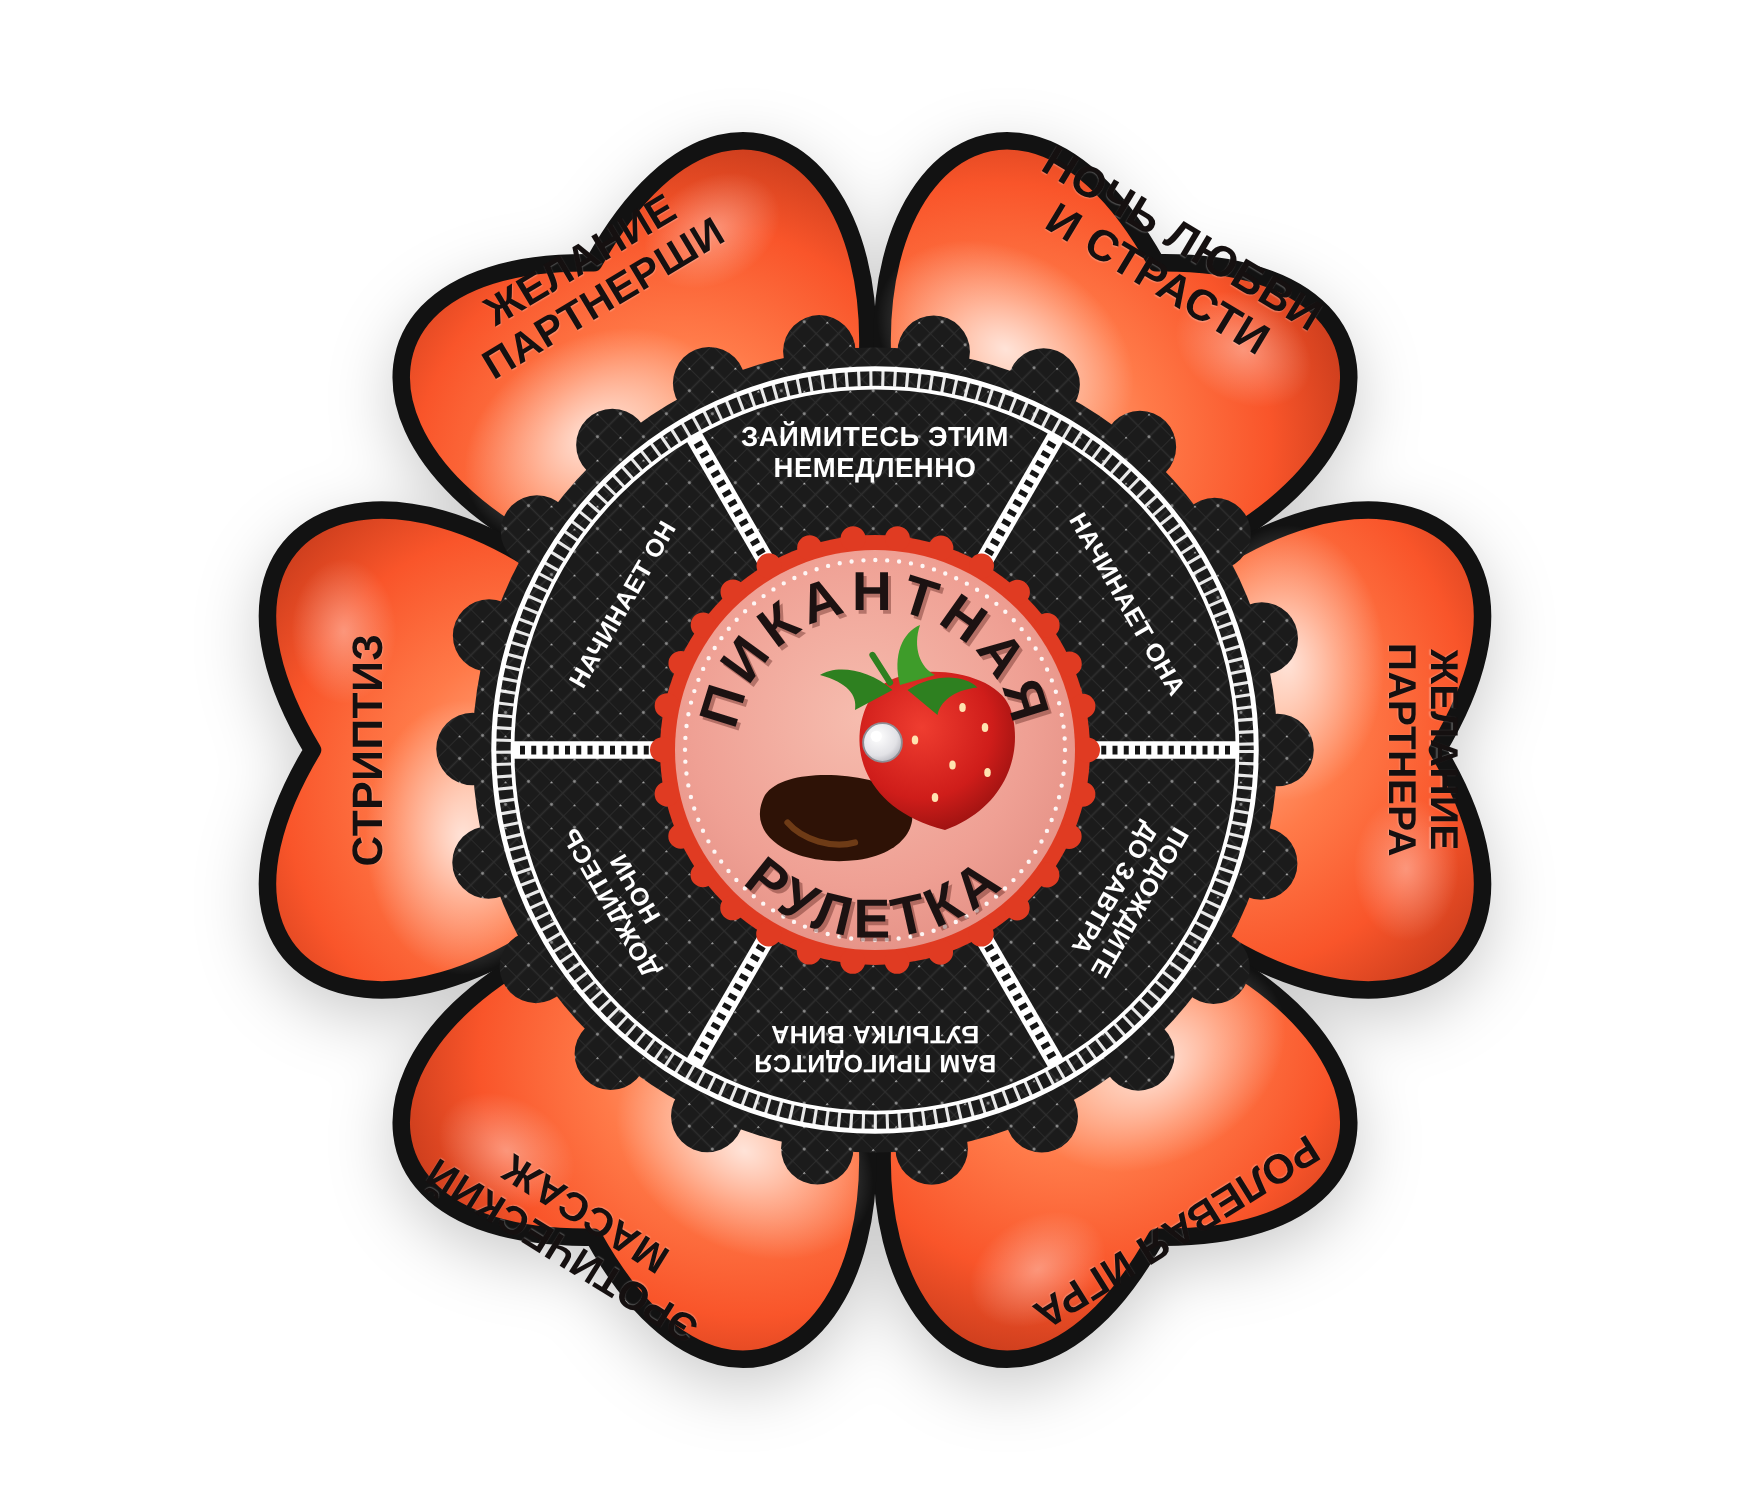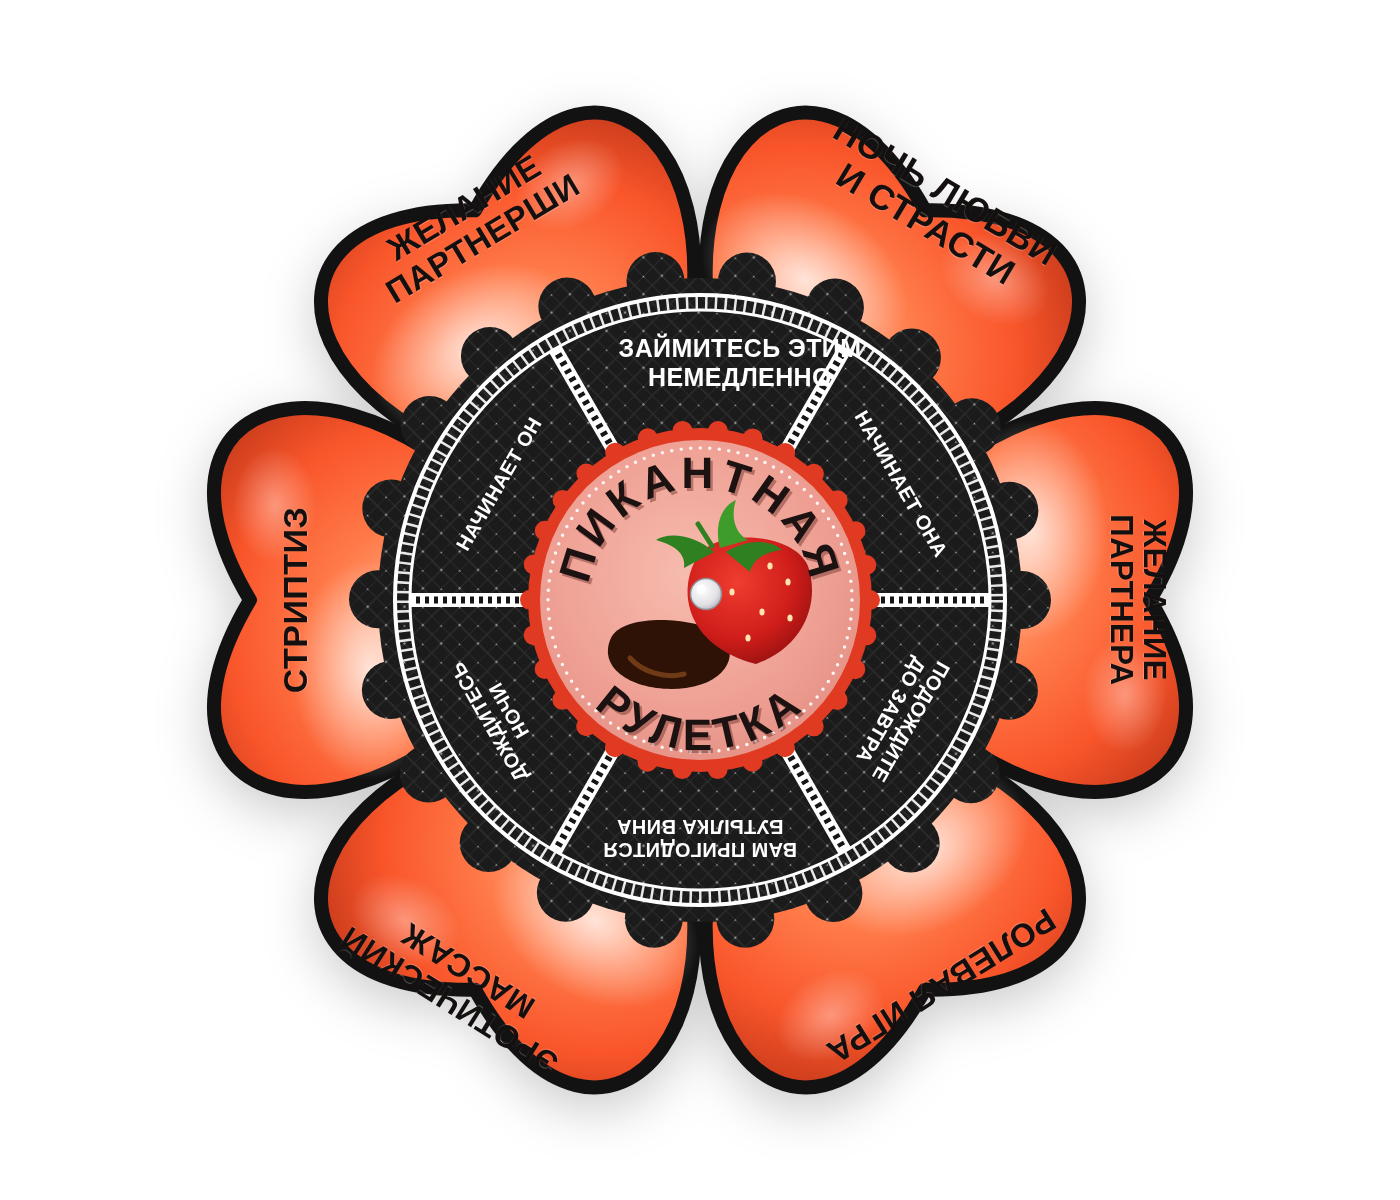--- a/index.html
+++ b/index.html
@@ -20,21 +20,21 @@
     font-weight:700;color:#ffffff;font-size:20px;line-height:1.14;letter-spacing:.4px;
   }
   
   #petal-label-0{transform:translate(-50%,-50%) rotate(-31deg) translate(0,-440px);font-size:33px;}
   #petal-label-1{transform:translate(-50%,-50%) rotate(31deg)  translate(0,-458px);font-size:35px;}
   #petal-label-2{transform:translate(-50%,-50%) rotate(90deg)  translate(0,-438px);font-size:31px;}
   #petal-label-3{transform:translate(-50%,-50%) rotate(148deg) translate(0,-455px);font-size:33px;}
   #petal-label-4{transform:translate(-50%,-50%) rotate(212deg) translate(0,-455px);font-size:32px;}
   #petal-label-5{transform:translate(-50%,-50%) rotate(270deg) translate(0,-405px);font-size:34px;}
   
-  #seg-label-0{transform:translate(-50%,-50%) rotate(0deg)   translate(0,-238px);font-size:25px;margin-left:40px;}
+  #seg-label-0{transform:translate(-50%,-50%) rotate(0deg)   translate(0,-238px);font-size:22px;}
   #seg-label-1{transform:translate(-50%,-50%) rotate(60deg)  translate(0,-232px);}
   #seg-label-2{transform:translate(-50%,-50%) rotate(120deg) translate(0,-232px);}
   #seg-label-3{transform:translate(-50%,-50%) rotate(180deg) translate(0,-238px);}
   #seg-label-4{transform:translate(-50%,-50%) rotate(240deg) translate(0,-232px);}
   #seg-label-5{transform:translate(-50%,-50%) rotate(300deg) translate(0,-232px);}
   .center-title{
     font-family:"Liberation Sans",sans-serif;font-weight:700;font-size:44px;
     letter-spacing:5px;fill:#1c1212;
   }
   .center-title-shadow{

